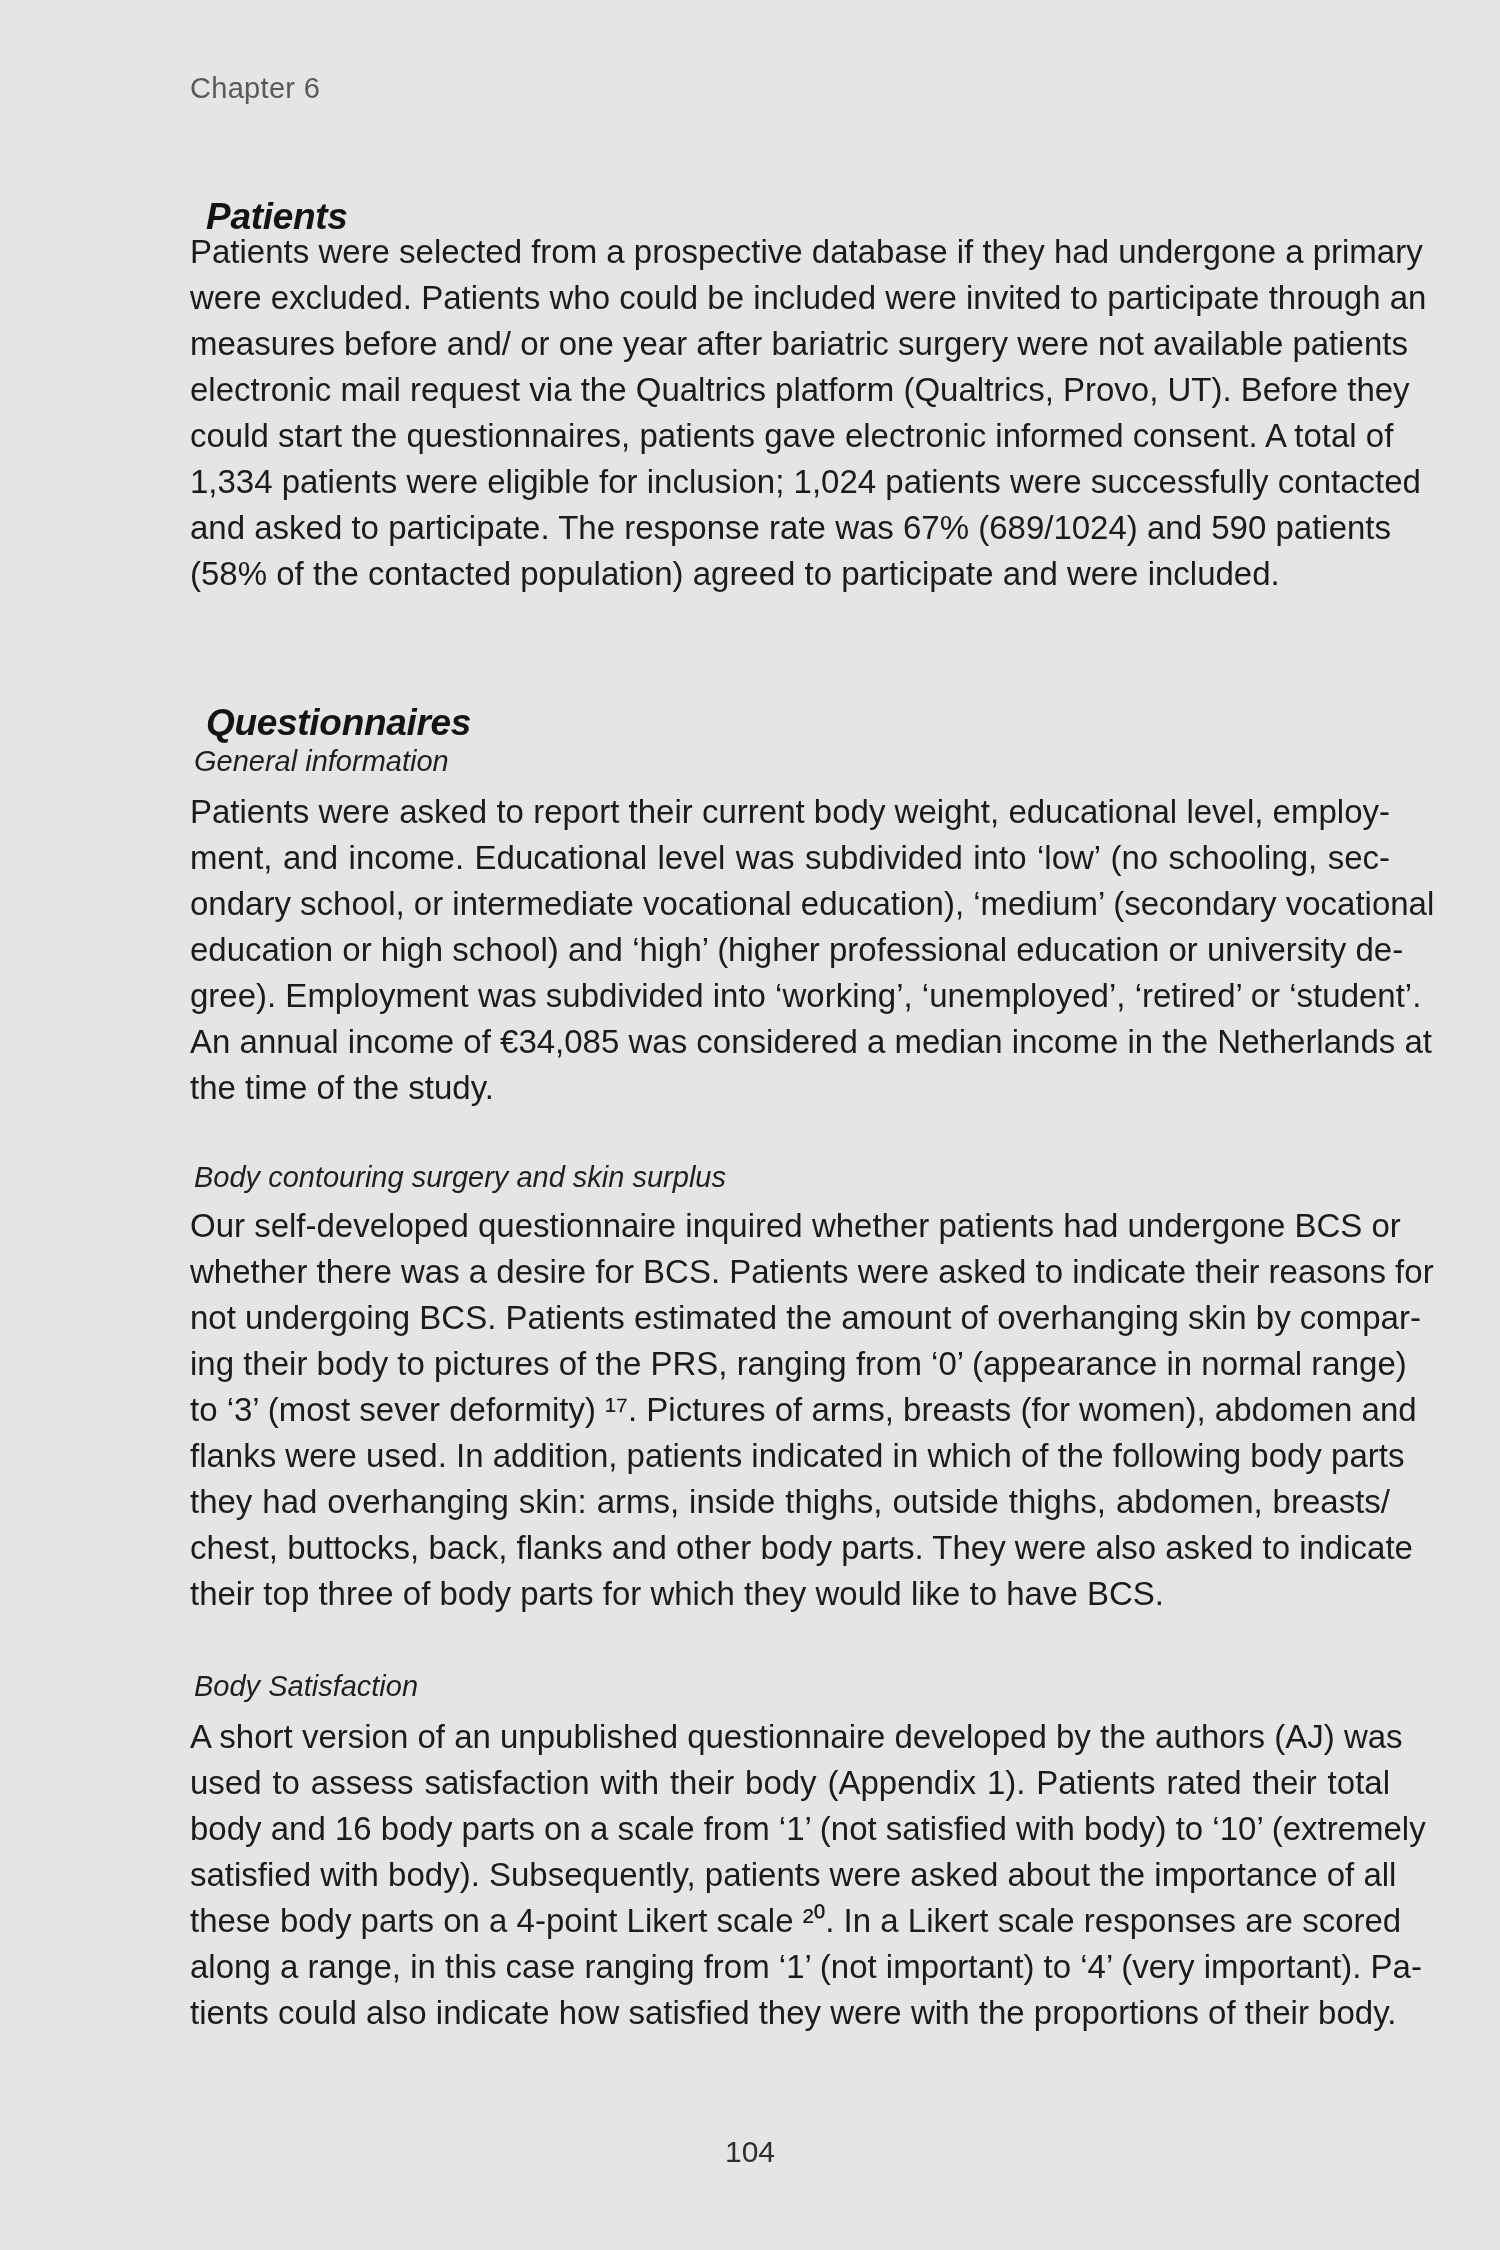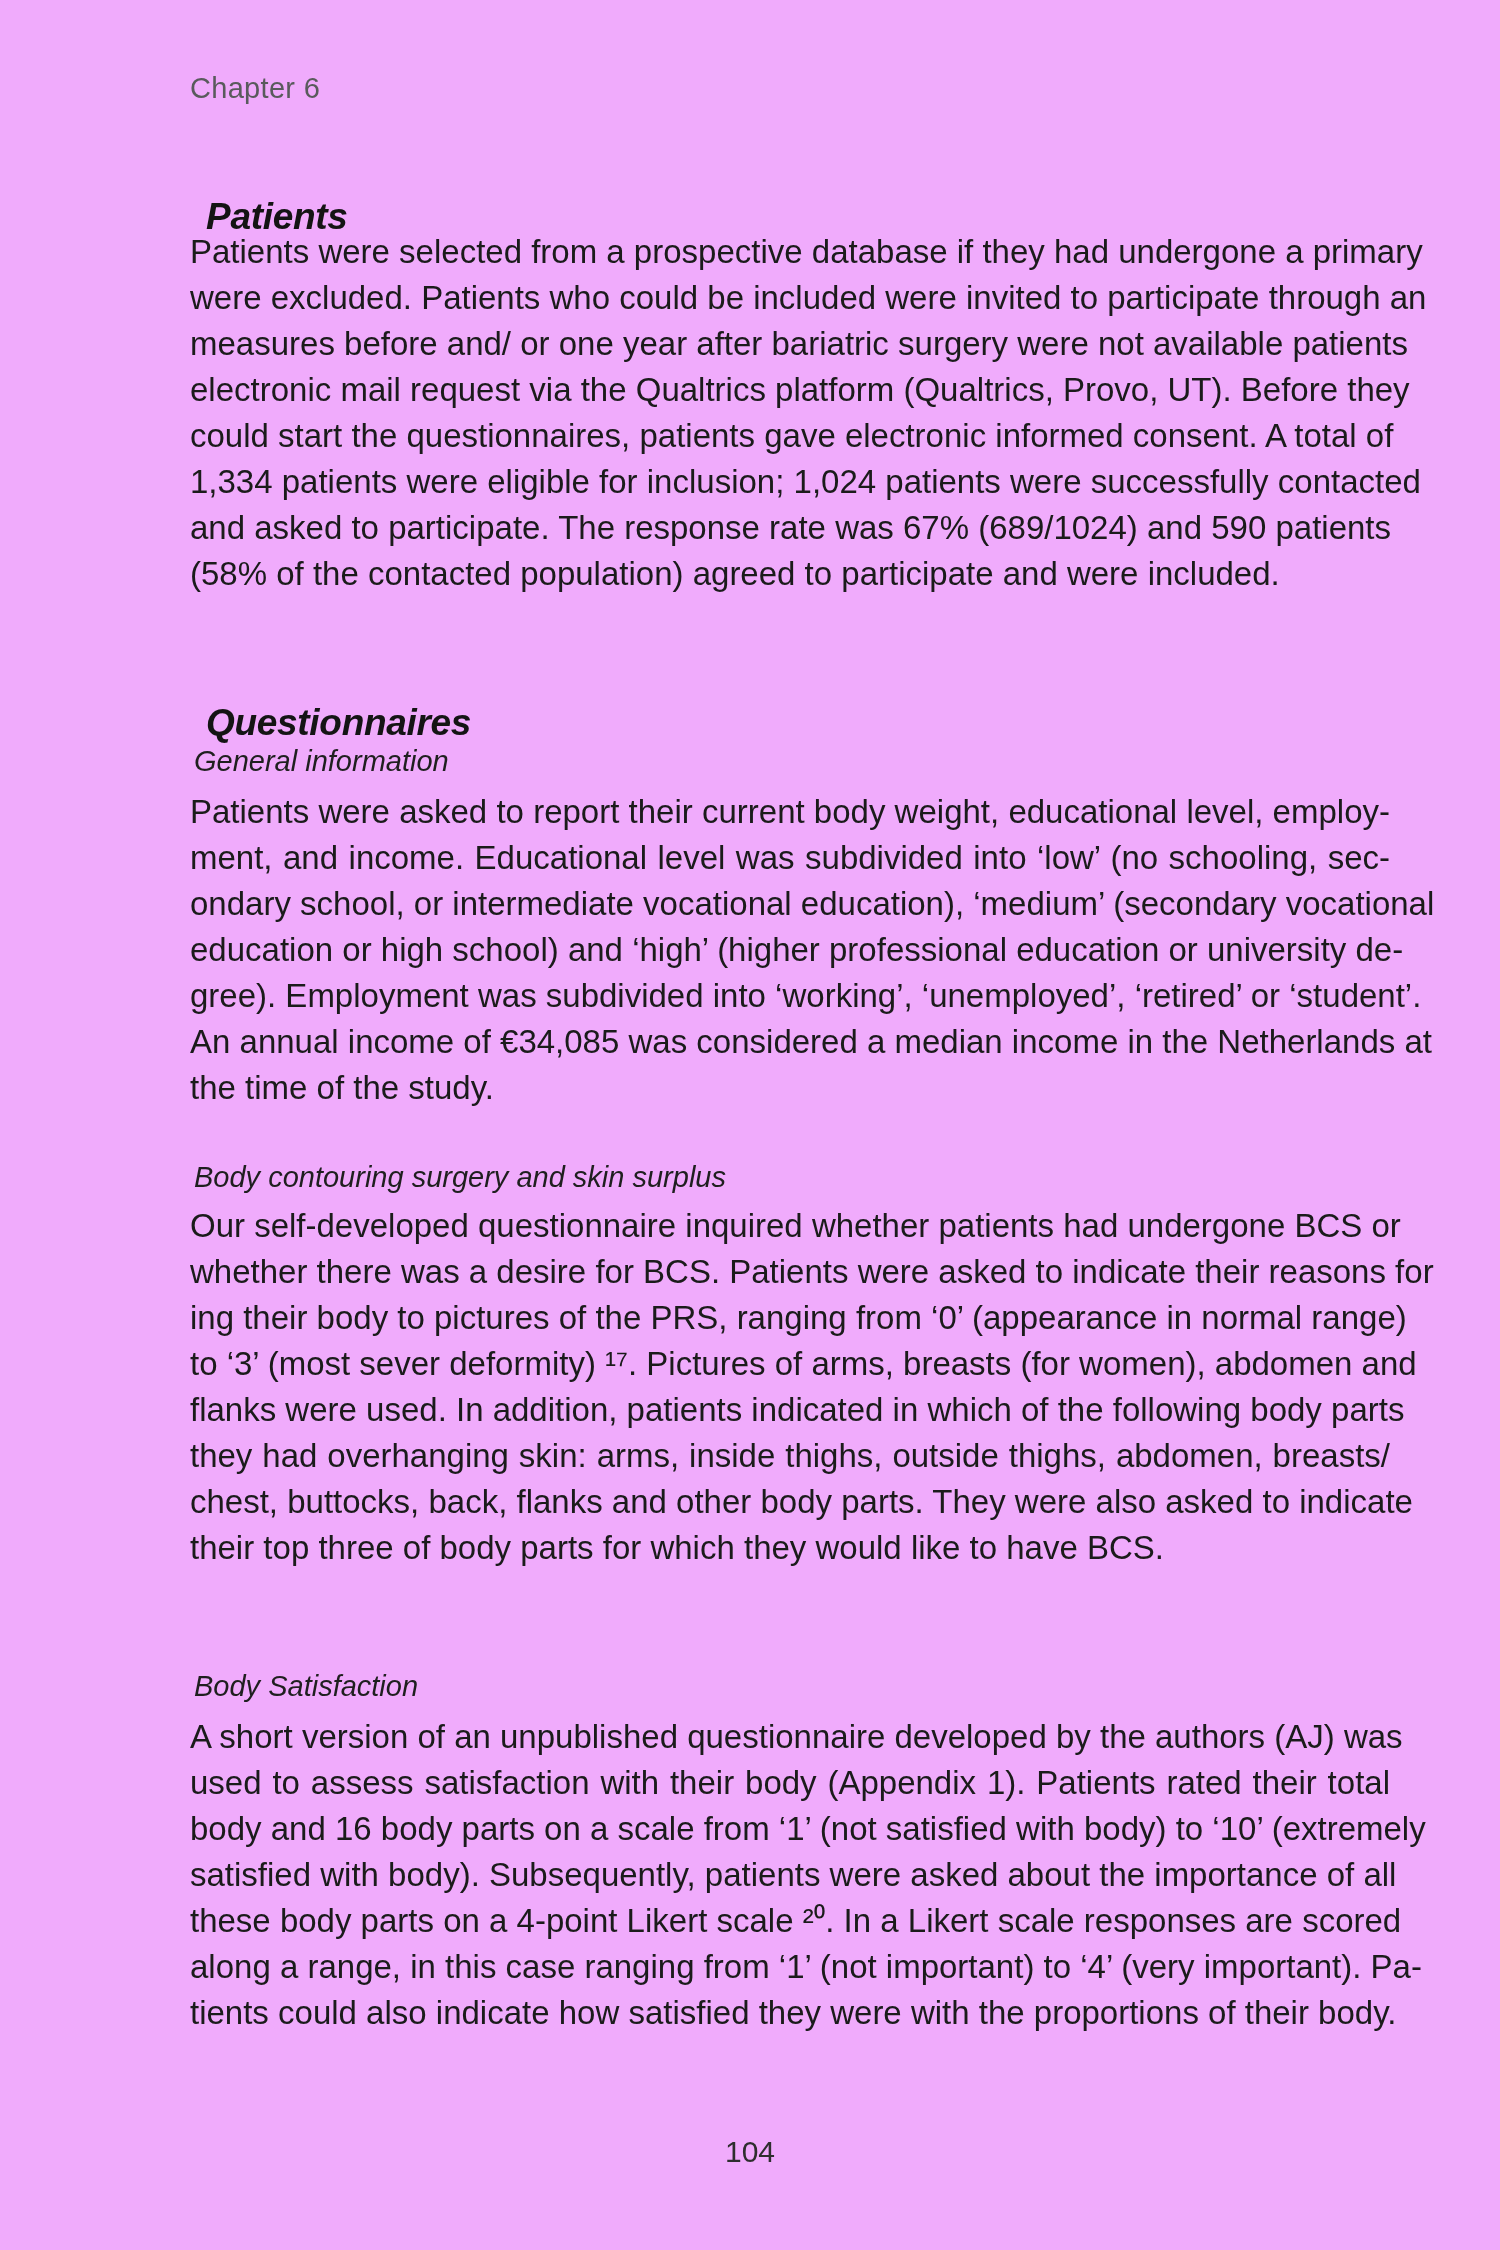--- a/index.html
+++ b/index.html
@@ -4,21 +4,21 @@
 <style>
   html, body {
     margin: 0;
     padding: 0;
     background: #ffffff;
   }
   .page {
     position: relative;
     width: 1500px;
     height: 2250px;
-    background: #f0abfc;
+    background: #e5e5e5;
     font-family: "Liberation Sans", sans-serif;
     color: #1b1b1b;
     overflow: hidden;
   }
   .running-header {
     position: absolute;
     top: 71px;
     left: 190px;
     font-size: 29px;
     line-height: 34px;
@@ -103,20 +103,21 @@
       <div class="line">gree). Employment was subdivided into ‘working’, ‘unemployed’, ‘retired’ or ‘student’.</div>
       <div class="line">An annual income of €34,085 was considered a median income in the Netherlands at</div>
       <div class="line">the time of the study.</div>
     </div>
 
   <div class="h-sub" style="top:1157px">Body contouring surgery and skin surplus</div>
 
   <div class="para" style="top:1203px">
       <div class="line">Our self-developed questionnaire inquired whether patients had undergone BCS or</div>
       <div class="line">whether there was a desire for BCS. Patients were asked to indicate their reasons for</div>
+      <div class="line">not undergoing BCS. Patients estimated the amount of overhanging skin by compar-</div>
       <div class="line">ing their body to pictures of the PRS, ranging from ‘0’ (appearance in normal range)</div>
       <div class="line">to ‘3’ (most sever deformity) ¹⁷. Pictures of arms, breasts (for women), abdomen and</div>
       <div class="line">flanks were used. In addition, patients indicated in which of the following body parts</div>
       <div class="line">they had overhanging skin: arms, inside thighs, outside thighs, abdomen, breasts/</div>
       <div class="line">chest, buttocks, back, flanks and other body parts. They were also asked to indicate</div>
       <div class="line">their top three of body parts for which they would like to have BCS.</div>
     </div>
 
   <div class="h-sub" style="top:1666px">Body Satisfaction</div>
 

